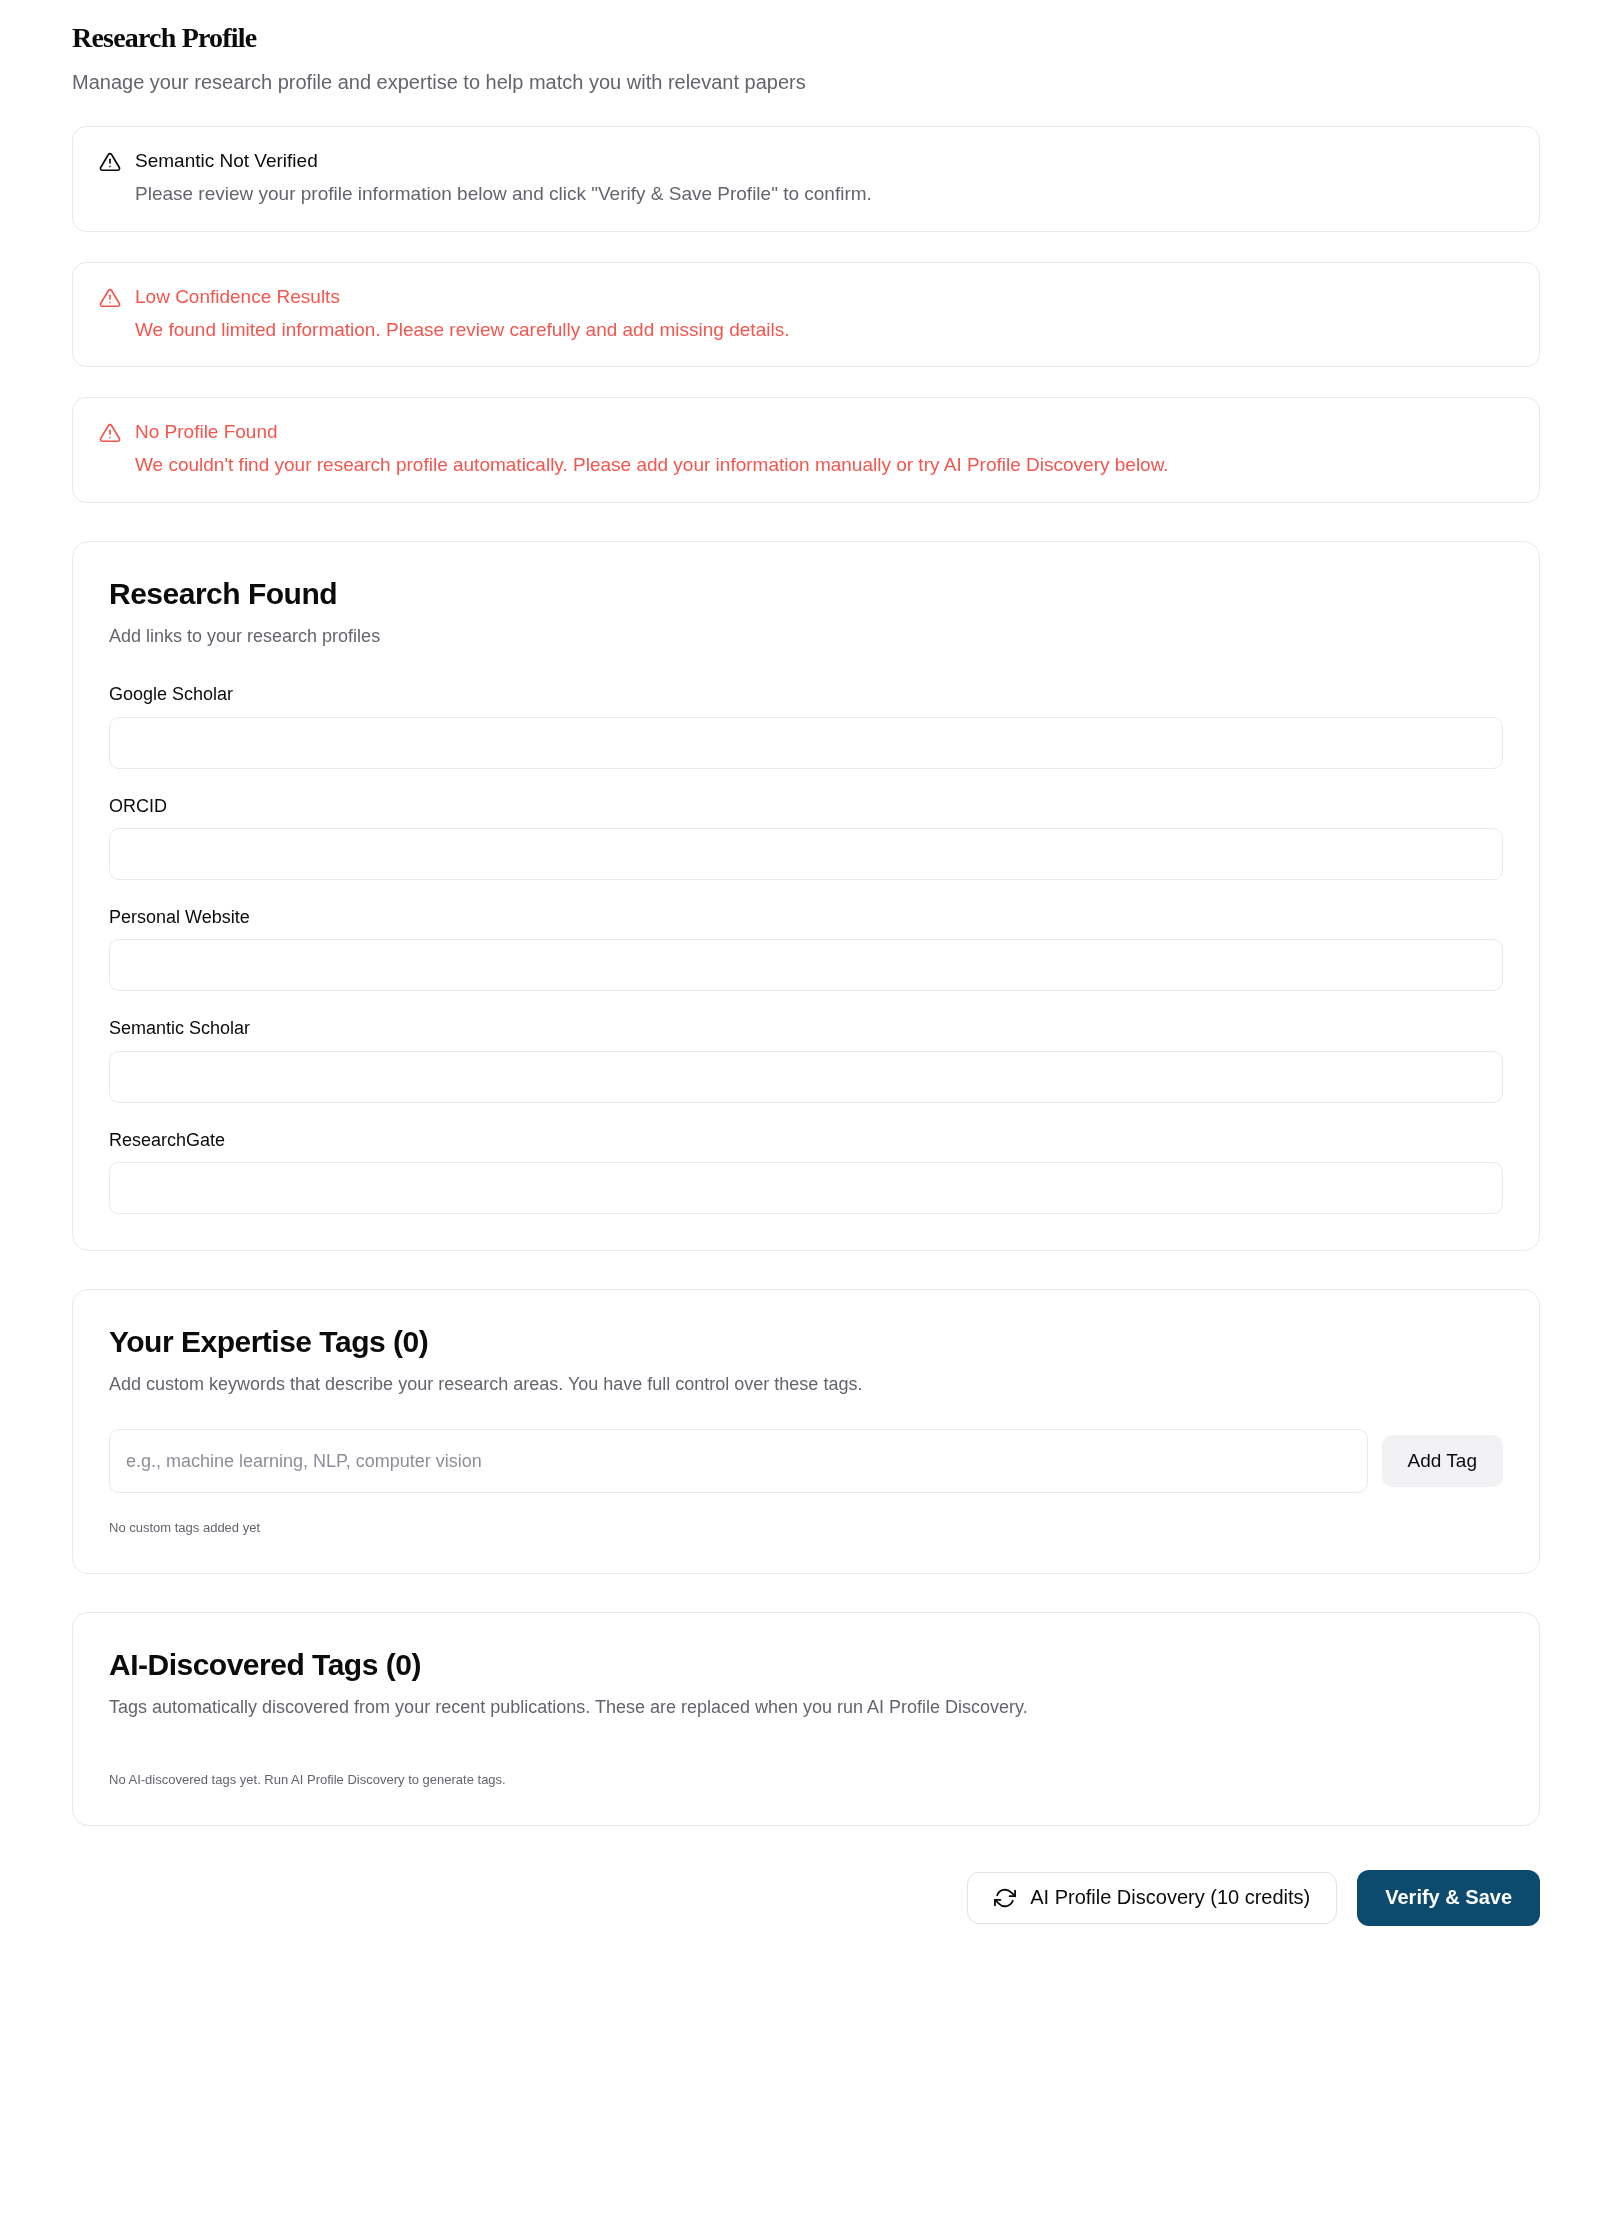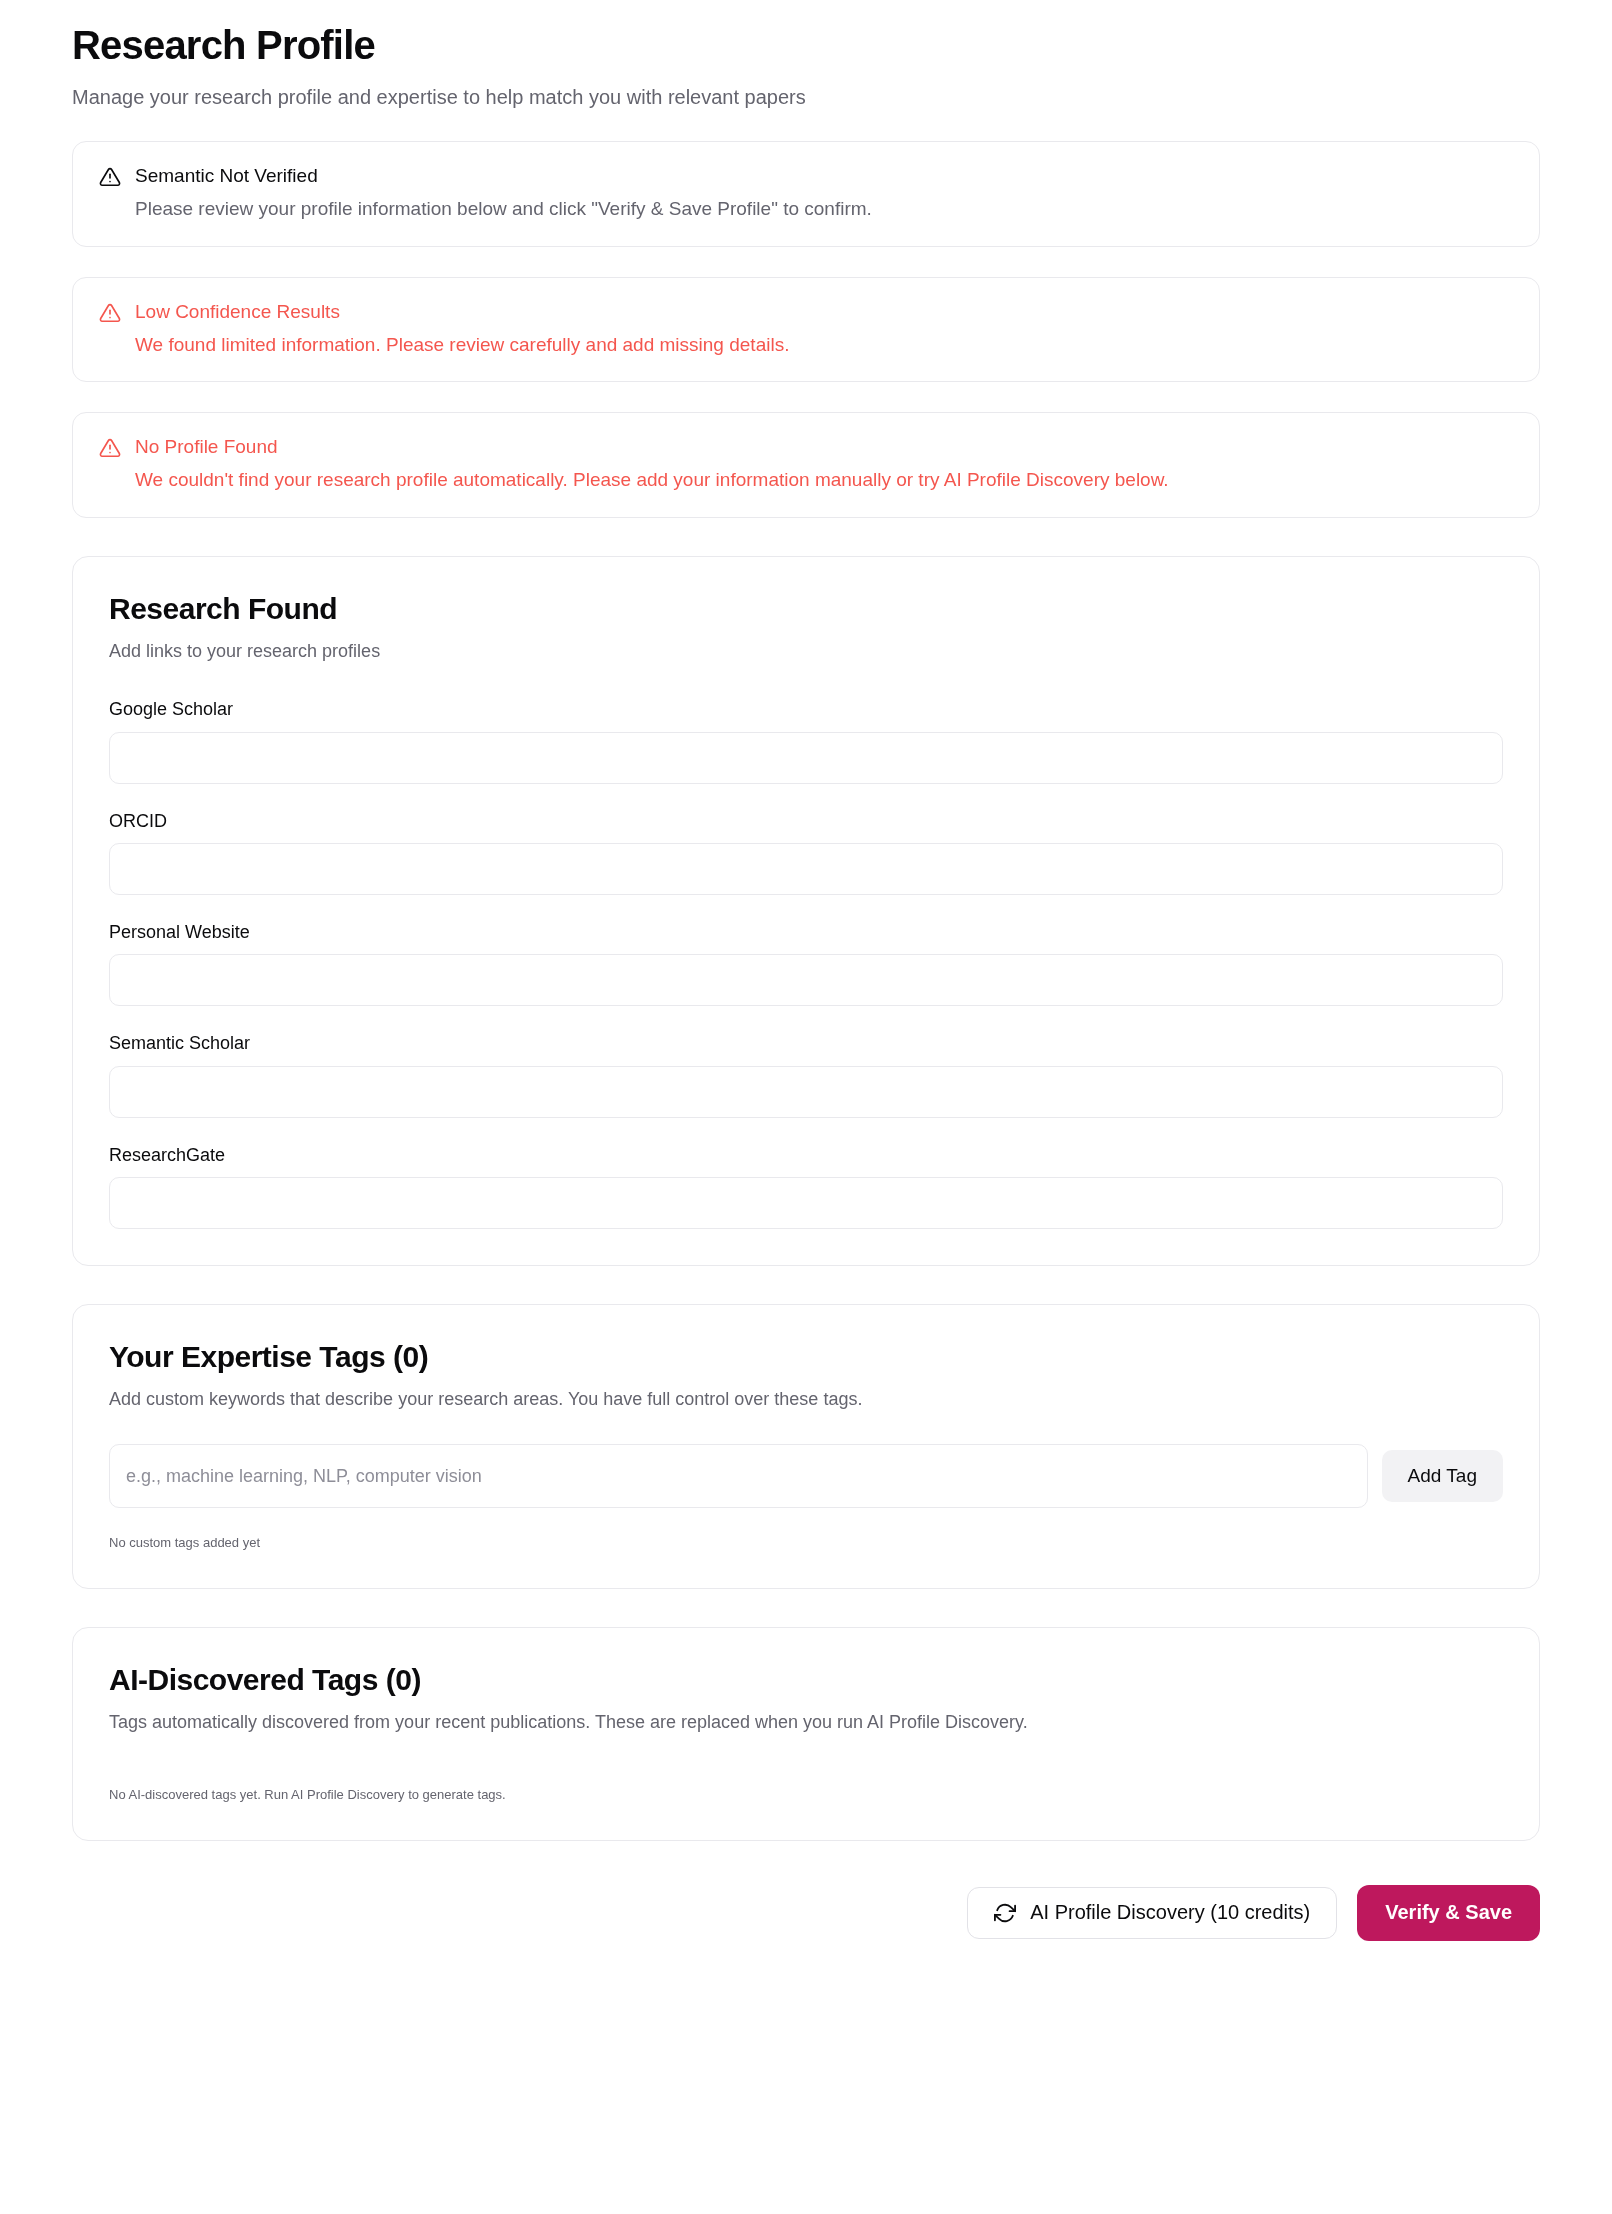--- a/index.html
+++ b/index.html
@@ -12,26 +12,27 @@
   }
   .page {
     width: 1612px;
     min-height: 2214px;
     padding: 0 72px 40px 72px;
     background: #ffffff;
   }
 
   
   .page-title {
-    font-size: 40px;
+    font-size: 28px;
     font-weight: 700;
     letter-spacing: -0.8px;
     color: #0b0b0d;
     margin: 20px 0 0 0;
     line-height: 1.25;
+    font-family: Liberation Serif, serif;
   }
   .page-subtitle {
     font-size: 20px;
     color: #64646e;
     margin: 13px 0 0 0;
     line-height: 1.4;
     font-weight: 400;
   }
 
   
@@ -181,21 +182,21 @@
   }
   .btn-outline svg { display: block; width: 22px; height: 22px; }
   .btn-primary {
     display: inline-flex;
     align-items: center;
     justify-content: center;
     height: 56px;
     padding: 0 28px;
     border: 0;
     border-radius: 12px;
-    background: #be185d;
+    background: #0c4a6e;
     color: #ffffff;
     font-size: 20px;
     font-weight: 600;
     font-family: inherit;
     cursor: pointer;
     white-space: nowrap;
   }
 </style>
 </head>
 <body>

